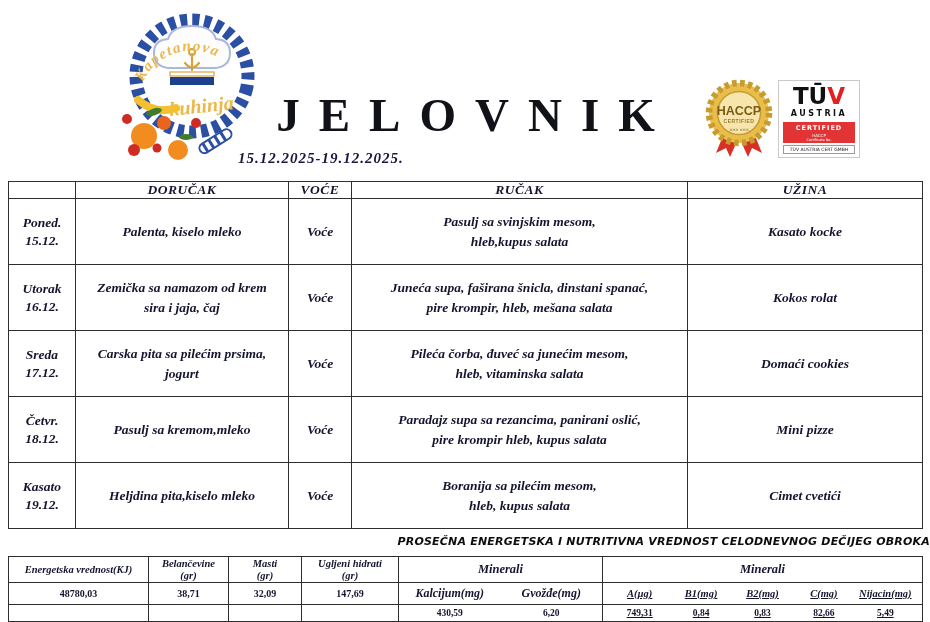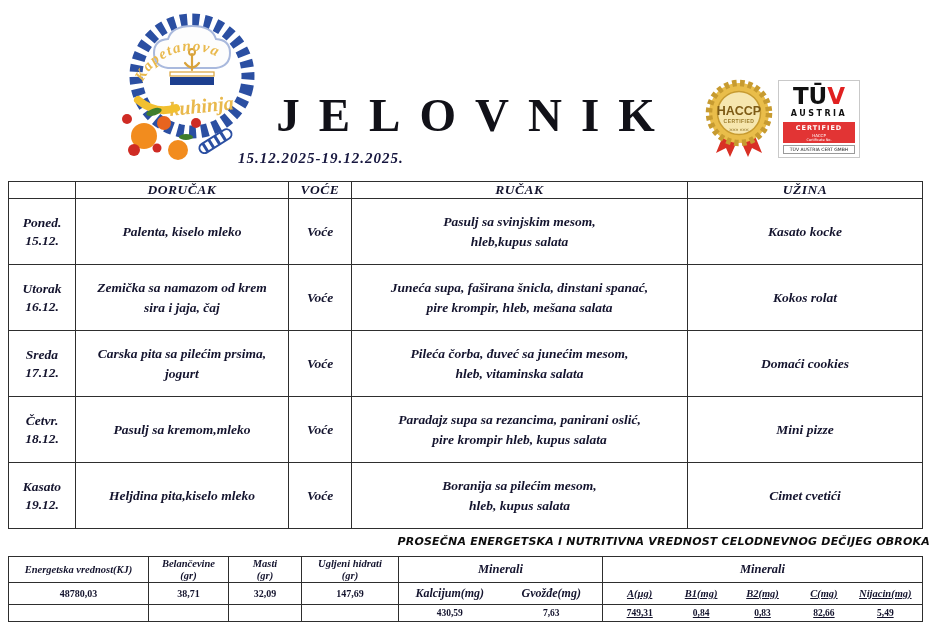--- a/index.html
+++ b/index.html
@@ -248,21 +248,21 @@
       </td>
     </tr>
     <tr class="nut-bot">
       <td></td>
       <td></td>
       <td></td>
       <td></td>
       <td class="nsub">
         <div class="flex-halves">
           <div class="vit-value">430,59</div>
-          <div class="vit-value">7,63</div>
+          <div class="vit-value">6,20</div>
         </div>
       </td>
       <td class="nsub">
         <div class="flex-vits">
           <div class="vit-value">749,31</div>
           <div class="vit-value">0,84</div>
           <div class="vit-value">0,83</div>
           <div class="vit-value">82,66</div>
           <div class="vit-value">5,49</div>
         </div>

